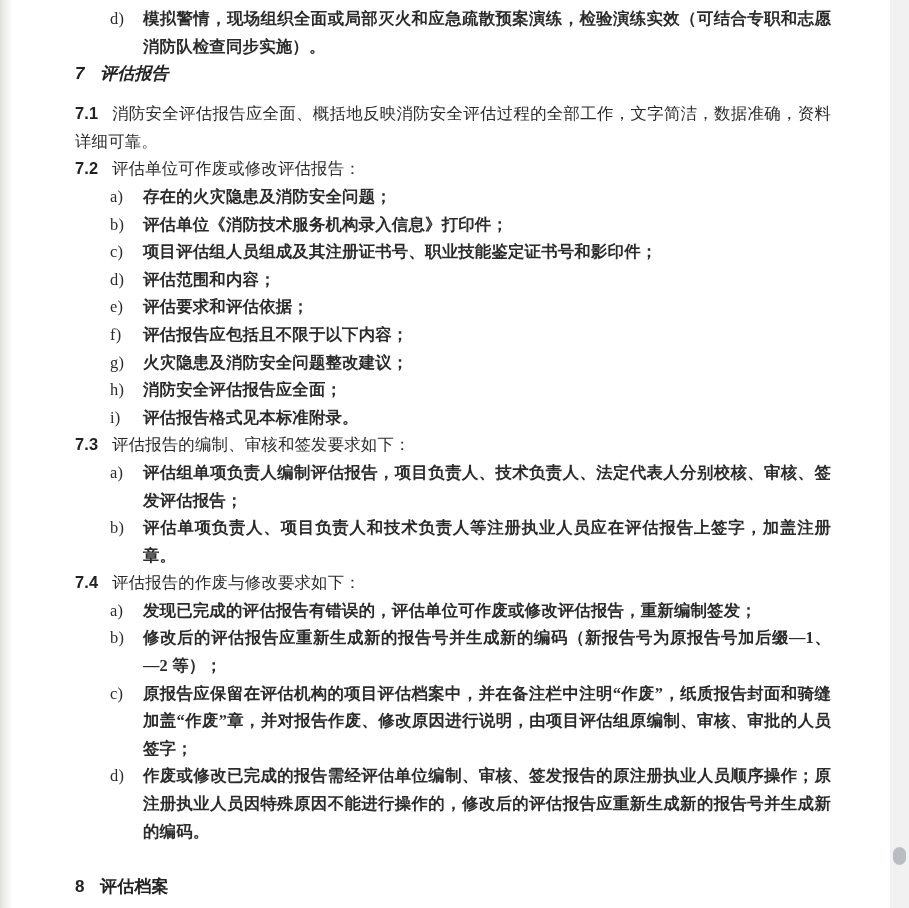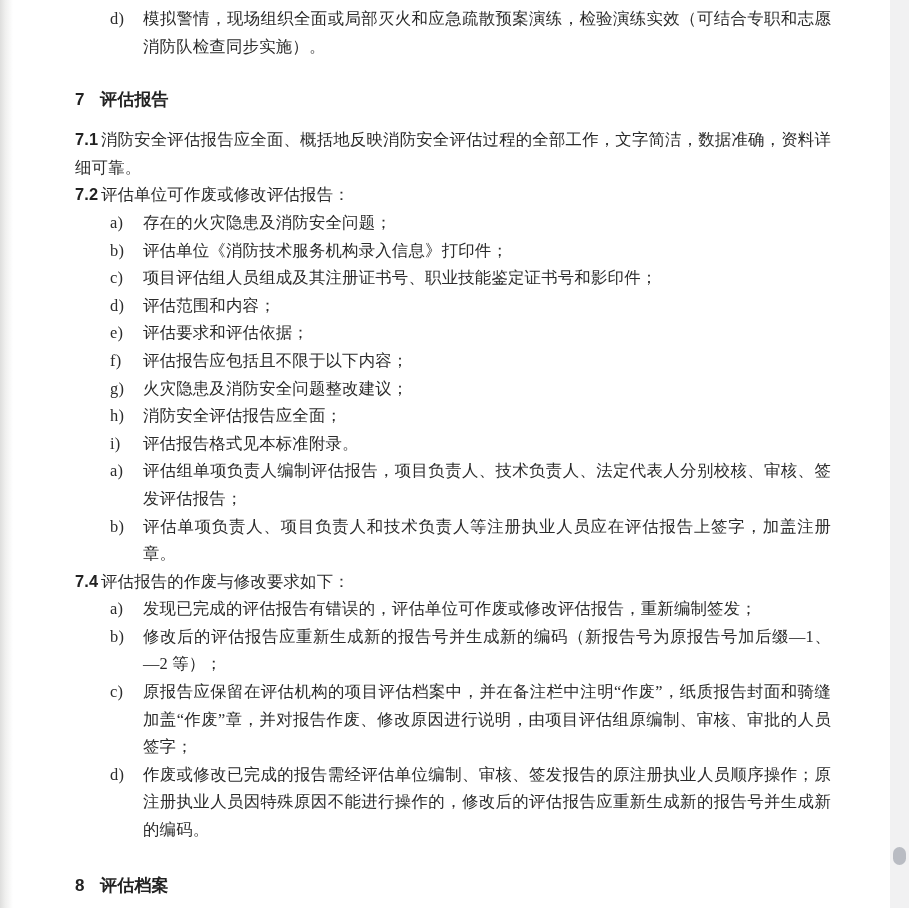--- a/index.html
+++ b/index.html
@@ -38,41 +38,42 @@
   
   .list-item {
     display: flex;
     margin-left: 35px;
     align-items: flex-start;
   }
   .li-label {
     flex: 0 0 33px;
     width: 33px;
   }
-  .li-text { flex: 1 1 auto; }
+  .li-text { flex: 1 1 auto; font-weight: bold; }
   
   .num, .sec-num, .sec-title {
     font-family: "Liberation Sans", "DejaVu Sans", sans-serif;
     font-weight: bold;
     color: #222222;
   }
   .clause .num {
     display: inline-block;
     min-width: 26px;
+    margin-right: 11px;
   }
   .section-heading {
     font-size: 17px;
     line-height: 28px;
   }
   .section-heading .sec-num {
     display: inline-block;
     min-width: 11px;
     margin-right: 14px;
   }
-  .heading-7 { margin-top: 26px; margin-bottom: 12px; }
+  .heading-7 { margin-top: 0; margin-bottom: 12px; font-style: italic; }
   .heading-8 { margin-top: 28px; }
   .clause { margin: 0; }
   
   .scroll-track {
     position: absolute;
     right: 0; top: 0; bottom: 0;
     width: 19px;
     background: #f1f1f2;
   }
   .scroll-thumb {
@@ -135,20 +136,21 @@
       </div>
       <div class="list-item">
         <span class="li-label">h)</span>
         <span class="li-text">消防安全评估报告应全面；</span>
       </div>
       <div class="list-item">
         <span class="li-label">i)</span>
         <span class="li-text">评估报告格式见本标准附录。</span>
       </div>
 
+      <p class="clause"><span class="num">7.3</span><span>评估报告的编制、审核和签发要求如下：</span></p>
 
       <div class="list-item">
         <span class="li-label">a)</span>
         <span class="li-text">评估组单项负责人编制评估报告，项目负责人、技术负责人、法定代表人分别校核、审核、签发评估报告；</span>
       </div>
       <div class="list-item">
         <span class="li-label">b)</span>
         <span class="li-text">评估单项负责人、项目负责人和技术负责人等注册执业人员应在评估报告上签字，加盖注册章。</span>
       </div>
 

